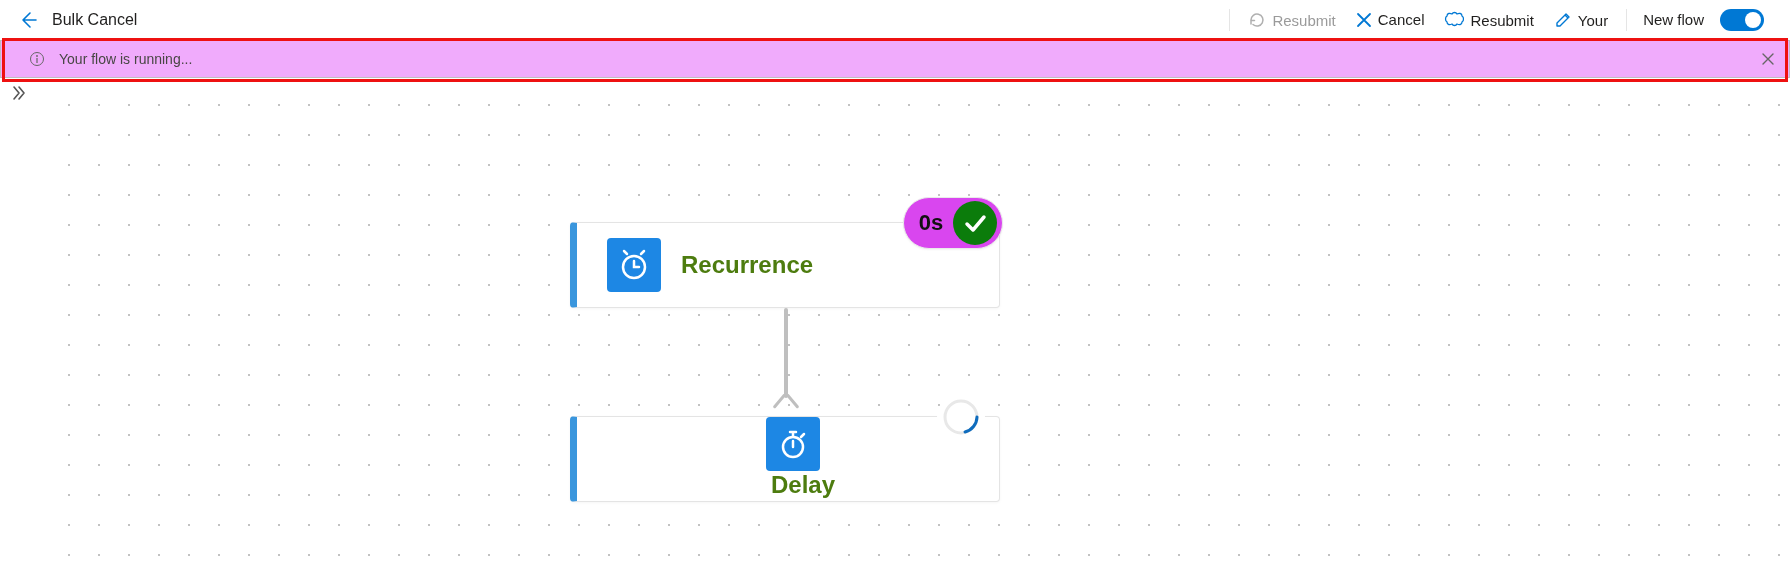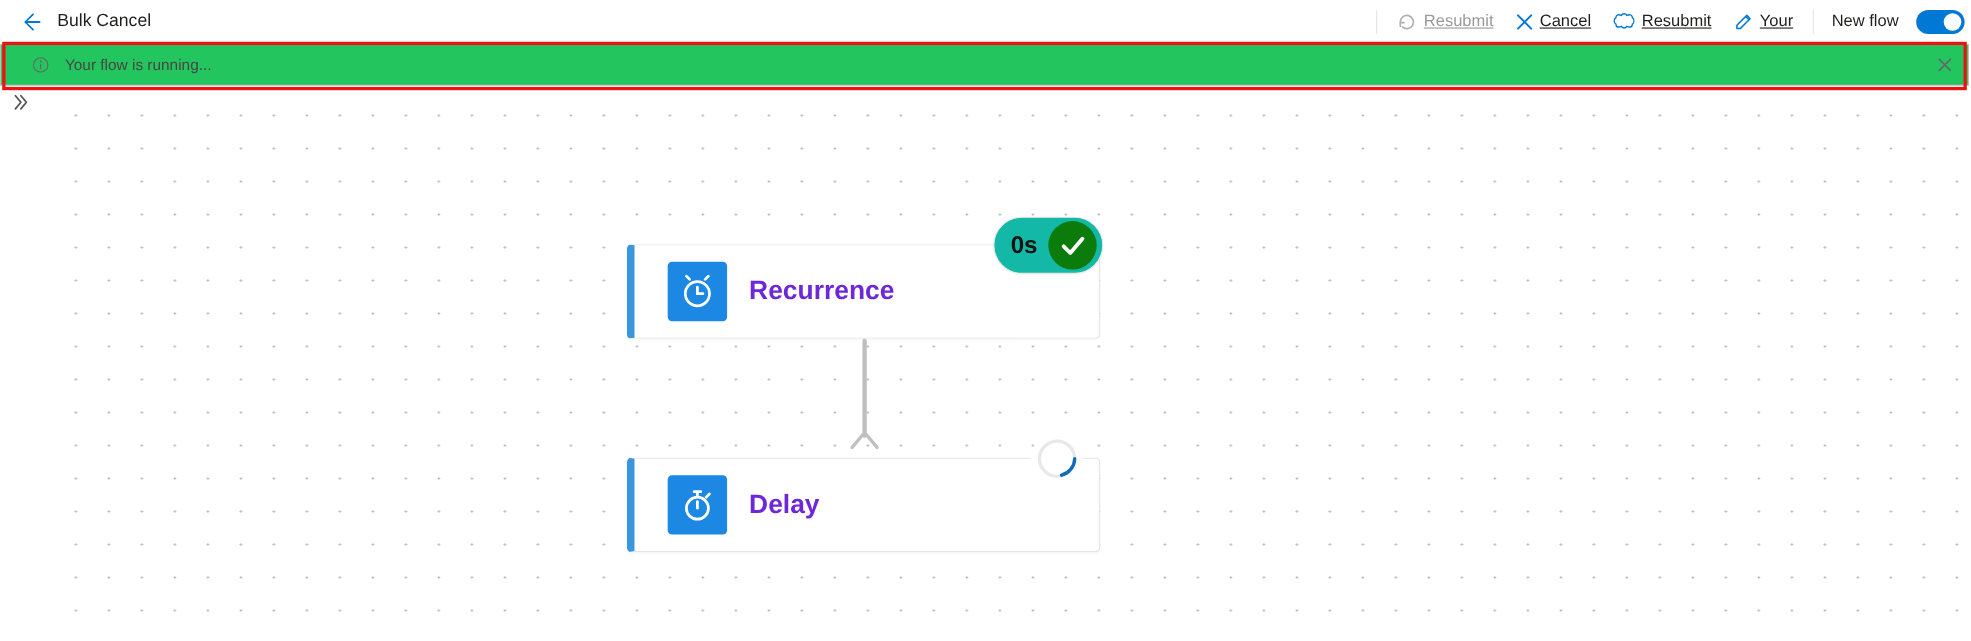--- a/index.html
+++ b/index.html
@@ -21,53 +21,52 @@
     overflow:hidden;
     position:relative;
     background:#fff;
   }
 
   
   .toolbar{
     height:var(--toolbar-h);
     display:flex;
     align-items:center;
-    padding:0 6px 0 18px;
+    padding:0 28px 0 18px;
     border-bottom:1px solid transparent;
     font-size:15px;
     color:var(--near-black);
   }
   .tb-left{display:flex;align-items:center;gap:14px;}
   .tb-right{margin-left:auto;display:flex;align-items:center;gap:16px;}
   .tb-sep{width:1px;height:22px;background:#e5e5e5;}
   .tb-btn{
-    display:flex;align-items:center;gap:6px;
+    display:flex;align-items:flex-end;gap:6px;
     cursor:pointer;white-space:nowrap;
     padding:4px 2px;
-    text-decoration:underline;
   }
   .tb-btn.disabled{color:var(--grey-icon);cursor:default;}
   .tb-title{font-size:16px;font-weight:400;color:var(--near-black);}
   .ico{display:inline-flex;align-items:center;justify-content:center;}
 
   
   .toggle{
     position:relative;width:44px;height:22px;border-radius:11px;
     background:var(--blue);cursor:pointer;flex-shrink:0;
   }
   .toggle::after{
     content:"";position:absolute;top:3px;right:3px;width:16px;height:16px;
     border-radius:50%;background:#fff;
   }
 
   
   .banner{
     height:var(--banner-h);
     border:1px solid #bfbfbf;
-    background:#22c55e;
+    background:#f0abfc;
     margin:0 2px 0 0;
     display:flex;align-items:center;
     padding:0 12px 0 28px;
     font-size:14px;
     color:#484644;
     position:relative;
   }
   .banner .info-ico{margin-right:14px;color:#666;}
   .banner .close{position:absolute;right:14px;top:50%;transform:translateY(-50%);cursor:pointer;color:#666;}
   .highlight-annotation{
@@ -110,28 +109,28 @@
     display:flex;align-items:center;
     padding-left:30px;
     box-shadow:0 1px 3px rgba(0,0,0,0.04);
     cursor:pointer;
   }
   .node .node-icon{
     width:54px;height:54px;border-radius:4px;background:var(--blue2);
     display:flex;align-items:center;justify-content:center;margin-right:20px;
     flex-shrink:0;
   }
-  .node .node-label{font-size:24px;font-weight:600;color:#6d28d9;}
+  .node .node-label{font-size:24px;font-weight:600;color:#4d7c0f;}
 
   
   .status-badge{
     position:absolute;
     right:-4px;top:-26px;
     height:52px;min-width:100px;
-    background:#14b8a6;border:1px solid #eaeaea;border-radius:26px;
+    background:#d946ef;border:1px solid #eaeaea;border-radius:26px;
     display:flex;align-items:center;justify-content:center;
     gap:10px;padding:0 4px 0 14px;
     box-shadow:0 1px 2px rgba(0,0,0,0.05);
     z-index:5;
   }
   .status-badge .time{font-size:22px;font-weight:700;color:#111;}
   .status-badge .check{
     width:44px;height:44px;border-radius:50%;background:var(--green);
     display:flex;align-items:center;justify-content:center;
   }
@@ -250,21 +249,21 @@
             <path d="M10 6 L7 3 M24 6 L27 3" stroke="#fff" stroke-width="2.5" stroke-linecap="round"></path>
           </svg>
       </div>
       <span class="node-label">Recurrence</span>
     </div>
 
     <div class="connector" style="left:738px;top:230px;height:90px;"></div>
     <div class="arrowleft" style="left:732px;top:314px;"></div>
     <div class="arrowright" style="left:745px;top:314px;"></div>
 
-    <div class="node" style="left:524px;top:338px;">
+    <div class="node" style="left:524px;top:338px;flex-direction:column;">
       <div class="status-spinner">
         <svg width="40" height="40" viewBox="0 0 40 40">
             <circle cx="20" cy="20" r="16" stroke="#e8e8e8" stroke-width="3" fill="none"></circle>
             <path d="M36 20 A16 16 0 0 1 24 35" stroke="#0f6cbd" stroke-width="3" fill="none" stroke-linecap="round"></path>
           </svg>
       </div>
       <div class="node-icon">
         <svg width="34" height="34" viewBox="0 0 34 34">
             <circle cx="17" cy="20" r="10" stroke="#fff" stroke-width="2.5" fill="none"></circle>
             <path d="M17 14 V20" stroke="#fff" stroke-width="2.5" stroke-linecap="round"></path>

